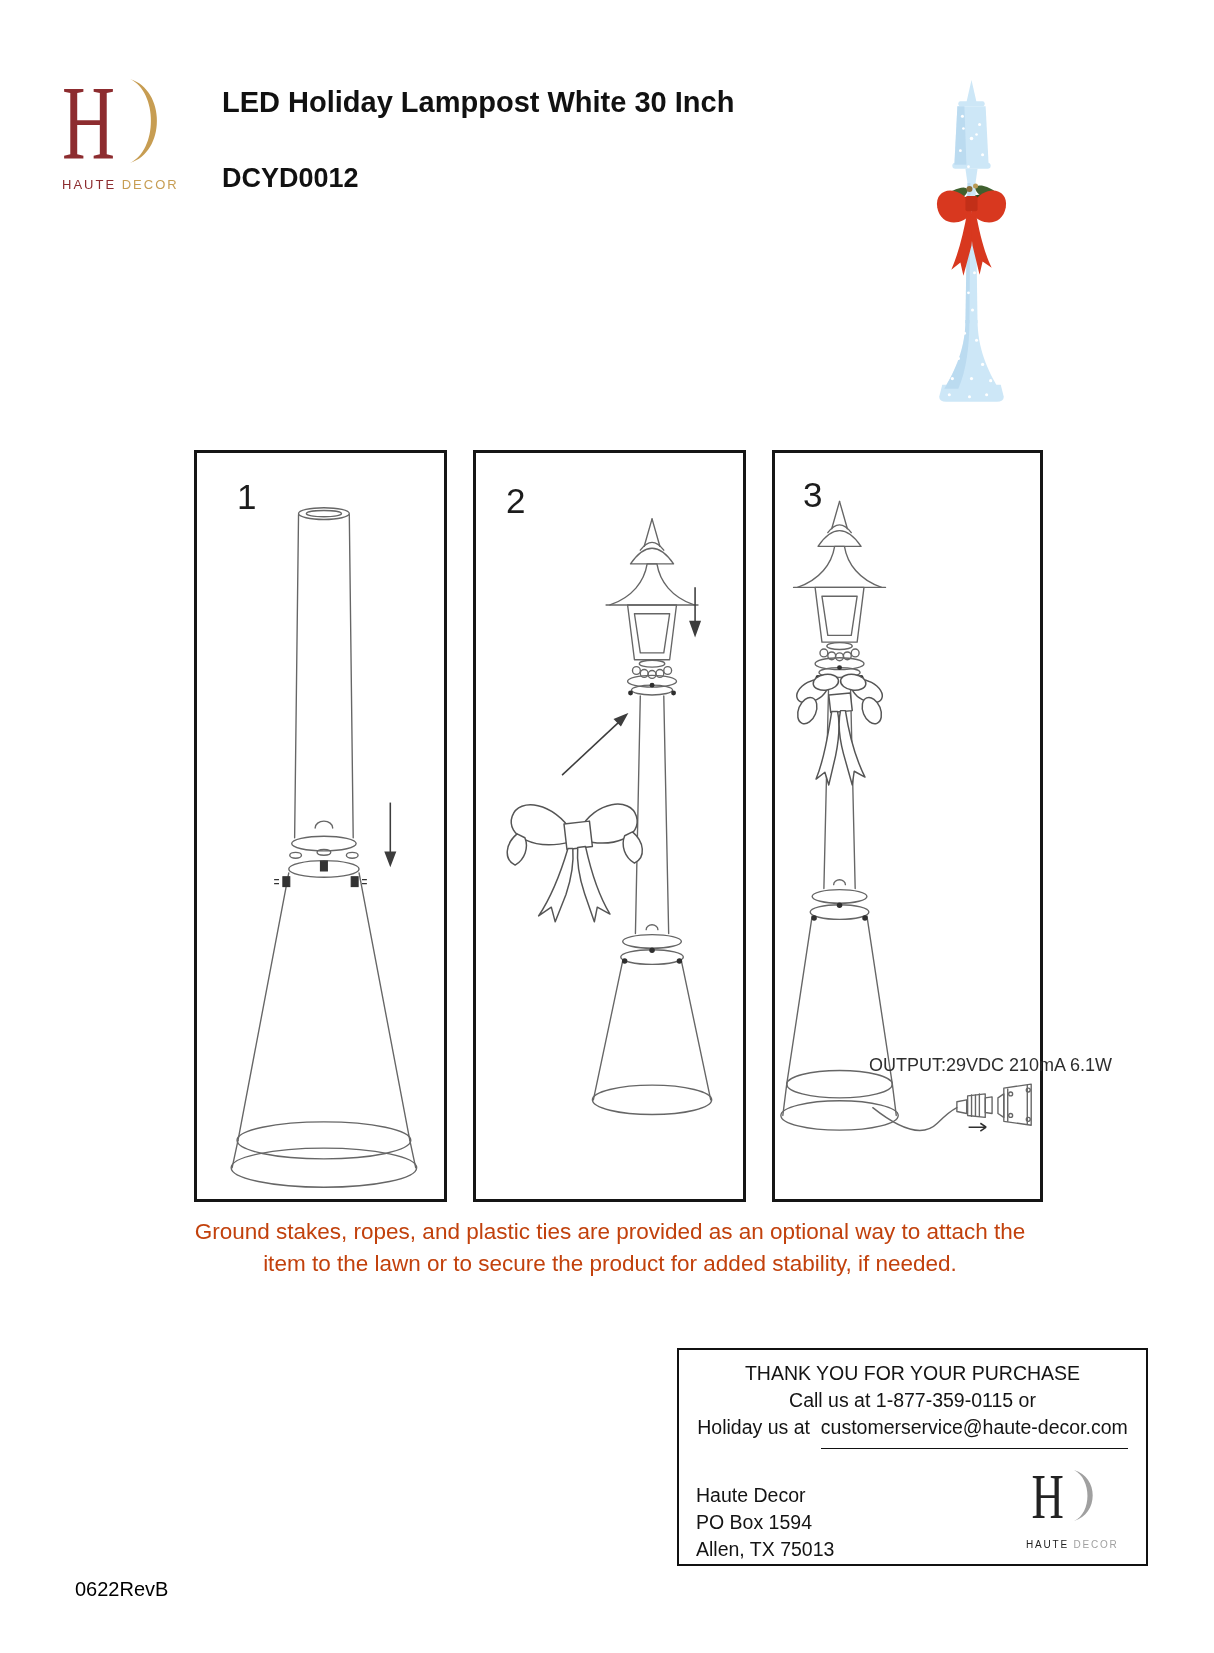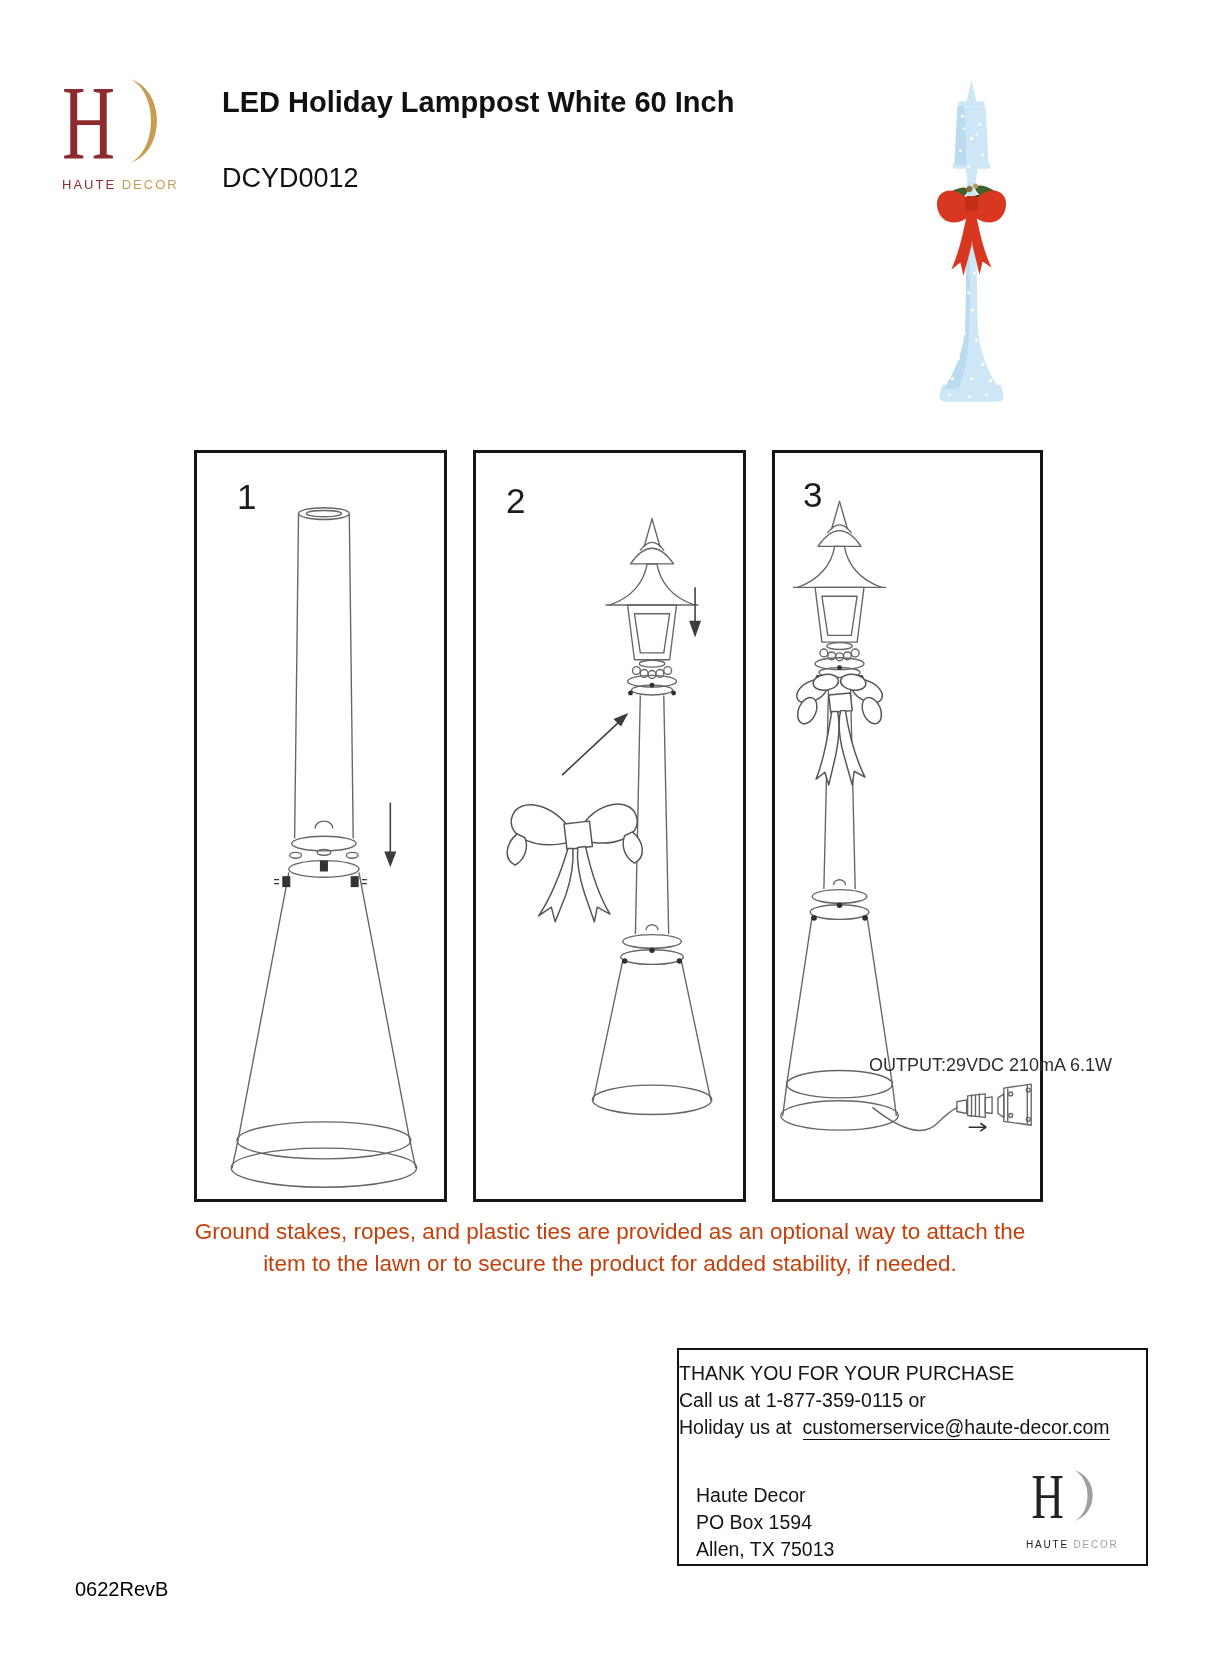--- a/index.html
+++ b/index.html
@@ -14,21 +14,21 @@
   html,body{background:#ffffff}
   body{font-family:"Liberation Sans",sans-serif;color:var(--ink)}
   .page{position:relative;width:1214px;height:1653px;background:#ffffff;overflow:hidden}
 
   
   .logo-block{position:absolute;left:62px;top:76px;width:150px}
   .logo-word{margin-top:2px;font-size:13px;letter-spacing:2px;white-space:nowrap}
   .logo-word .w1{color:var(--logo-red)}
   .logo-word .w2{color:var(--logo-gold)}
   .title{position:absolute;left:222px;top:86px;font-size:29px;font-weight:bold;color:#111}
-  .model{position:absolute;left:222px;top:163px;font-size:27px;font-weight:normal;color:#111}
+  .model{position:absolute;left:222px;top:163px;font-size:27px;font-weight:bold;color:#111}
   .product-photo{position:absolute;left:922px;top:76px;width:100px;height:348px}
 
   
   .panel{position:absolute;top:450px;height:752px;border:3px solid #151515;background:#fff}
   .panel-1{left:194px;width:253px}
   .panel-2{left:473px;width:273px}
   .panel-3{left:772px;width:271px}
   .step-num{position:absolute;font-size:35px;color:#1c1c1c}
   .panel svg.diagram{position:absolute;left:0;top:0;width:100%;height:100%}
   .output-label{position:absolute;left:94px;top:602px;font-size:18px;color:#2e2e2e;white-space:nowrap}
@@ -36,22 +36,22 @@
   .fill-red{fill:var(--logo-red)} .fill-gold{fill:var(--logo-gold)}
   .fill-dark{fill:var(--footer-logo-dark)} .fill-gray{fill:var(--footer-logo-gray)}
 
   
   .caption{position:absolute;left:150px;top:1216px;width:920px;text-align:center;
            font-size:22.5px;line-height:1.42;color:#c2410c}
 
   
   .contact-box{position:absolute;left:677px;top:1348px;width:471px;height:218px;
                border:2.5px solid #111;background:#fff;font-size:19.5px;line-height:27px;color:#141414}
-  .contact-center{padding-top:10px;}
-  .email{border-bottom:1.5px solid #111;padding-bottom:1px}
+  .contact-center{padding-top:10px;text-align:center}
+  .email{border-bottom:1.5px solid #111;padding-bottom:10px}
   .company-block{position:absolute;left:17px;top:132px;line-height:27px}
   .mini-logo{position:absolute;right:16px;bottom:6px;width:104px;text-align:left}
   .mini-logo .logo-word{font-size:10px;letter-spacing:1.8px;margin-top:0}
   .mini-logo .w1{color:var(--footer-logo-dark)}
   .mini-logo .w2{color:var(--footer-logo-gray)}
 
   .revision{position:absolute;left:75px;top:1578px;font-size:20px;color:#000000}
 </style>
 </head>
 <body>
@@ -62,21 +62,21 @@
     <svg width="150" height="95" viewBox="0 0 150 95">
       <text x="0" y="82" transform="scale(0.7 1)" font-family="Liberation Serif, serif" font-size="105" class="fill-red">H</text>
       <path class="fill-gold" d="M68,3 C96,16 96,74 68,87 C104,76 104,14 68,3 Z"></path>
     </svg>
     <div class="logo-word">
       <span class="w1">HAUTE</span>
       <span class="w2">DECOR</span>
     </div>
   </div>
 
-  <div class="title">LED Holiday Lamppost White 60 Inch</div>
+  <div class="title">LED Holiday Lamppost White 30 Inch</div>
   <div class="model">DCYD0012</div>
 
   <svg class="product-photo" viewBox="0 0 95 345">
     <g fill="var(--product-blue)">
       <path d="M47,4 L52,26 L42,26 Z"></path>
       <rect x="34" y="25" width="26" height="5" rx="2"></rect>
       <path d="M33,30 L61,30 L64,88 L30,88 Z"></path>
       <rect x="28" y="86" width="38" height="6" rx="3"></rect>
       <path d="M41,92 L53,92 L51,106 L43,106 Z"></path>
       <path d="M43,106 L51,106 L53,245 L41,245 Z"></path>

